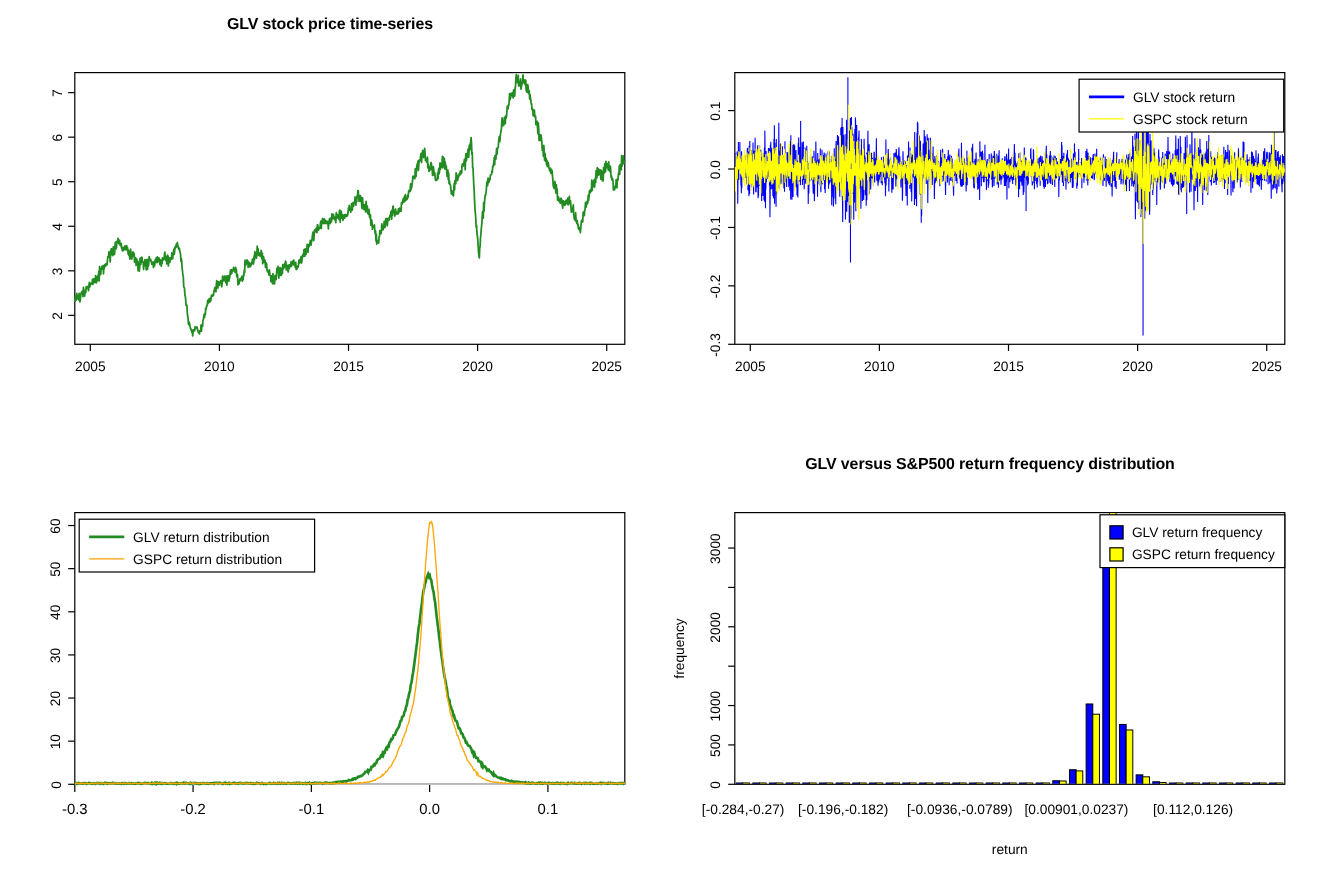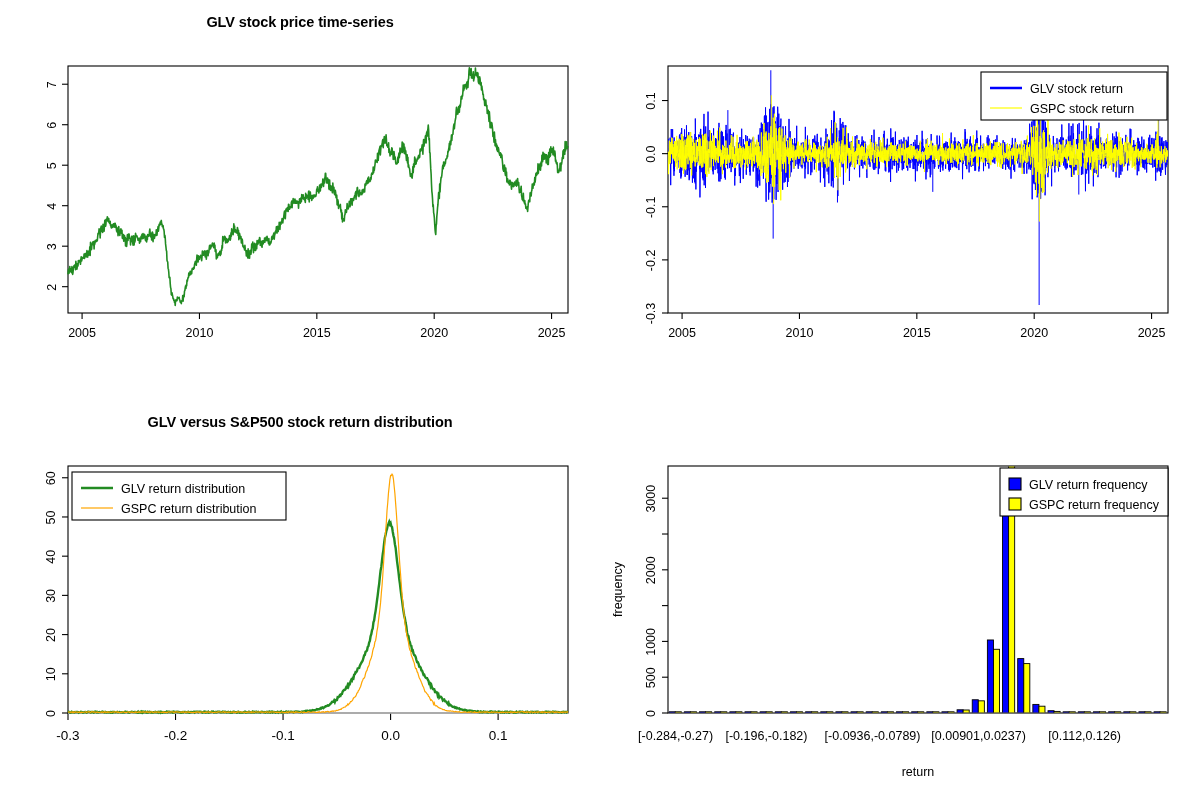--- a/index.html
+++ b/index.html
@@ -85,21 +85,20 @@
         </g>
         <rect x="381" y="72" width="186" height="48" fill="#fff" stroke="#000" stroke-width="1.1"></rect>
         <line x1="390" y1="88" x2="422" y2="88" stroke="#0000FF" stroke-width="2.5"></line>
         <text x="430" y="92.5" font-size="12.5" text-anchor="start" font-family="&quot;Liberation Sans&quot;, sans-serif" font-weight="normal" fill="#000">GLV stock return</text>
         <line x1="390" y1="108" x2="422" y2="108" stroke="#FFFF00" stroke-width="1.2"></line>
         <text x="430" y="112.5" font-size="12.5" text-anchor="start" font-family="&quot;Liberation Sans&quot;, sans-serif" font-weight="normal" fill="#000">GSPC stock return</text>
       </svg>
   </div>
 
   <div class="panel" id="p3">
-    <div class="ptitle">GLV versus S&amp;P500 stock return distribution</div>
     <svg class="plotsvg" id="svg3">
         <rect x="68" y="66" width="500" height="247" fill="none" stroke="#000" stroke-width="1.1"></rect>
         <line x1="62" y1="313" x2="68" y2="313" stroke="#000" stroke-width="1.1"></line>
         <text x="55" y="313.5" font-size="12.5" text-anchor="middle" font-family="&quot;Liberation Sans&quot;, sans-serif" font-weight="normal" fill="#000" transform="rotate(-90,55,313.5)">0</text>
         <line x1="62" y1="273.7936507936508" x2="68" y2="273.7936507936508" stroke="#000" stroke-width="1.1"></line>
         <text x="55" y="274.2936507936508" font-size="12.5" text-anchor="middle" font-family="&quot;Liberation Sans&quot;, sans-serif" font-weight="normal" fill="#000" transform="rotate(-90,55,274.2936507936508)">10</text>
         <line x1="62" y1="234.5873015873016" x2="68" y2="234.5873015873016" stroke="#000" stroke-width="1.1"></line>
         <text x="55" y="235.0873015873016" font-size="12.5" text-anchor="middle" font-family="&quot;Liberation Sans&quot;, sans-serif" font-weight="normal" fill="#000" transform="rotate(-90,55,235.0873015873016)">20</text>
         <line x1="62" y1="195.3809523809524" x2="68" y2="195.3809523809524" stroke="#000" stroke-width="1.1"></line>
         <text x="55" y="195.8809523809524" font-size="12.5" text-anchor="middle" font-family="&quot;Liberation Sans&quot;, sans-serif" font-weight="normal" fill="#000" transform="rotate(-90,55,195.8809523809524)">30</text>
@@ -124,20 +123,21 @@
         <path d="M68.00,311.94L68.72,312.19L69.43,312.12L70.15,311.93L70.86,312.49L71.58,312.04L72.29,312.46L73.01,311.73L73.72,312.51L74.44,312.44L75.15,311.75L75.87,312.08L76.58,312.20L77.30,312.21L78.01,312.40L78.73,312.33L79.44,311.84L80.16,312.57L80.88,312.37L81.59,312.19L82.31,312.31L83.02,312.42L83.74,312.26L84.45,312.17L85.17,312.04L85.88,311.74L86.60,312.43L87.31,312.01L88.03,311.88L88.74,311.70L89.46,311.89L90.17,312.51L90.89,312.28L91.61,311.71L92.32,311.82L93.04,311.82L93.75,312.27L94.47,311.97L95.18,312.25L95.90,312.13L96.61,312.40L97.33,312.00L98.04,312.37L98.76,312.47L99.47,312.47L100.19,312.26L100.90,311.92L101.62,312.56L102.33,311.99L103.05,312.09L103.77,312.43L104.48,311.72L105.20,311.77L105.91,312.52L106.63,312.21L107.34,311.80L108.06,312.41L108.77,311.97L109.49,312.06L110.20,312.14L110.92,312.44L111.63,312.49L112.35,312.09L113.06,311.85L113.78,311.99L114.49,312.33L115.21,311.85L115.93,311.72L116.64,312.00L117.36,312.49L118.07,311.86L118.79,312.36L119.50,312.52L120.22,312.27L120.93,312.31L121.65,312.40L122.36,312.09L123.08,311.97L123.79,311.96L124.51,312.45L125.22,312.36L125.94,312.28L126.66,312.30L127.37,312.07L128.09,311.83L128.80,311.84L129.52,312.57L130.23,312.04L130.95,312.42L131.66,312.12L132.38,311.93L133.09,312.51L133.81,312.51L134.52,312.09L135.24,312.51L135.95,311.76L136.67,312.17L137.38,312.31L138.10,312.39L138.82,311.80L139.53,312.22L140.25,311.82L140.96,312.39L141.68,312.06L142.39,312.16L143.11,311.76L143.82,312.15L144.54,312.14L145.25,312.21L145.97,312.10L146.68,311.72L147.40,312.24L148.11,311.87L148.83,312.38L149.55,312.03L150.26,312.50L150.98,311.89L151.69,311.87L152.41,311.91L153.12,312.46L153.84,312.20L154.55,311.84L155.27,312.15L155.98,311.94L156.70,312.36L157.41,311.98L158.13,311.83L158.84,312.47L159.56,312.07L160.27,312.26L160.99,312.23L161.71,312.32L162.42,312.38L163.14,311.78L163.85,312.51L164.57,312.18L165.28,312.48L166.00,312.23L166.71,312.57L167.43,312.37L168.14,311.87L168.86,311.93L169.57,312.18L170.29,312.04L171.00,311.91L171.72,311.78L172.43,311.80L173.15,312.01L173.87,312.54L174.58,312.14L175.30,311.70L176.01,312.19L176.73,311.97L177.44,311.94L178.16,312.14L178.87,312.18L179.59,312.40L180.30,312.27L181.02,311.95L181.73,312.31L182.45,312.19L183.16,311.71L183.88,312.30L184.60,312.24L185.31,311.96L186.03,312.56L186.74,312.01L187.46,311.96L188.17,312.26L188.89,311.90L189.60,312.32L190.32,312.43L191.03,312.33L191.75,312.32L192.46,312.54L193.18,312.45L193.89,312.15L194.61,312.52L195.32,312.34L196.04,311.96L196.76,312.28L197.47,311.88L198.19,311.93L198.90,312.31L199.62,312.13L200.33,312.32L201.05,311.87L201.76,312.03L202.48,312.14L203.19,312.11L203.91,312.48L204.62,312.40L205.34,312.15L206.05,312.52L206.77,311.94L207.48,312.19L208.20,312.06L208.92,311.86L209.63,312.44L210.35,311.81L211.06,312.25L211.78,312.19L212.49,312.42L213.21,312.50L213.92,312.30L214.64,312.45L215.35,312.08L216.07,312.20L216.78,312.30L217.50,312.15L218.21,311.73L218.93,311.99L219.65,311.93L220.36,311.86L221.08,312.17L221.79,312.24L222.51,312.07L223.22,311.74L223.94,311.91L224.65,312.53L225.37,311.95L226.08,312.25L226.80,312.22L227.51,312.46L228.23,312.02L228.94,312.35L229.66,312.11L230.37,312.26L231.09,312.28L231.81,311.89L232.52,312.00L233.24,312.51L233.95,311.81L234.67,312.32L235.38,312.52L236.10,312.06L236.81,312.52L237.53,311.70L238.24,312.14L238.96,311.91L239.67,311.83L240.39,312.06L241.10,312.32L241.82,311.84L242.54,312.22L243.25,312.11L243.97,312.26L244.68,312.02L245.40,312.35L246.11,312.26L246.83,312.55L247.54,311.91L248.26,312.02L248.97,311.82L249.69,312.09L250.40,312.33L251.12,311.76L251.83,312.56L252.55,312.01L253.26,311.85L253.98,312.47L254.70,312.23L255.41,311.82L256.13,311.78L256.84,312.03L257.56,312.07L258.27,312.11L258.99,311.97L259.70,311.73L260.42,311.88L261.13,312.35L261.85,312.02L262.56,312.31L263.28,312.06L263.99,312.23L264.71,312.10L265.42,312.53L266.14,311.87L266.86,311.95L267.57,312.26L268.29,312.02L269.00,311.89L269.72,312.41L270.43,311.85L271.15,312.20L271.86,311.96L272.58,312.00L273.29,311.85L274.01,312.07L274.72,312.00L275.44,312.34L276.15,312.29L276.87,312.06L277.59,312.28L278.30,312.17L279.02,312.52L279.73,312.20L280.45,312.52L281.16,312.20L281.88,311.82L282.59,312.12L283.31,312.52L284.02,312.38L284.74,312.42L285.45,312.57L286.17,312.19L286.88,311.72L287.60,312.42L288.31,312.58L289.03,311.73L289.75,311.84L290.46,312.18L291.18,311.84L291.89,312.33L292.61,312.12L293.32,311.75L294.04,312.54L294.75,312.57L295.47,311.78L296.18,312.10L296.90,311.91L297.61,312.19L298.33,312.24L299.04,312.42L299.76,312.50L300.47,312.49L301.19,311.78L301.91,311.97L302.62,312.52L303.34,312.53L304.05,311.81L304.77,312.41L305.48,312.52L306.20,312.52L306.91,312.52L307.63,311.75L308.34,311.71L309.06,311.82L309.77,312.21L310.49,312.26L311.20,312.32L311.92,312.16L312.64,311.94L313.35,311.82L314.07,312.20L314.78,312.22L315.50,312.44L316.21,312.33L316.93,312.31L317.64,312.11L318.36,312.37L319.07,311.62L319.79,312.20L320.50,312.43L321.22,312.10L321.93,311.89L322.65,311.85L323.36,311.69L324.08,312.08L324.80,312.28L325.51,311.61L326.23,311.88L326.94,311.45L327.66,311.31L328.37,311.61L329.09,312.03L329.80,311.85L330.52,311.50L331.23,311.23L331.95,311.27L332.66,310.99L333.38,311.33L334.09,310.89L334.81,311.03L335.53,311.11L336.24,310.23L336.96,310.67L337.67,310.23L338.39,310.12L339.10,309.59L339.82,309.65L340.53,309.12L341.25,309.33L341.96,308.27L342.68,308.01L343.39,307.60L344.11,307.27L344.82,306.98L345.54,306.99L346.25,305.63L346.97,305.72L347.69,304.05L348.40,304.80L349.12,303.71L349.83,303.07L350.55,301.60L351.26,301.59L351.98,300.94L352.69,299.84L353.41,298.22L354.12,297.53L354.84,297.10L355.55,296.62L356.27,295.08L356.98,293.16L357.70,292.55L358.41,290.55L359.13,289.97L359.85,288.08L360.56,286.70L361.28,284.25L361.99,281.82L362.71,280.17L363.42,278.40L364.14,278.17L364.85,276.69L365.57,273.49L366.28,271.27L367.00,270.44L367.71,267.56L368.43,266.42L369.14,264.70L369.86,261.14L370.58,259.40L371.29,257.76L372.01,255.04L372.72,250.88L373.44,248.30L374.15,246.47L374.87,242.03L375.58,240.72L376.30,236.47L377.01,230.79L377.73,227.04L378.44,220.93L379.16,215.10L379.87,209.20L380.59,202.63L381.30,193.65L382.02,185.60L382.74,175.92L383.45,164.75L384.17,154.04L384.88,142.32L385.60,131.25L386.31,122.62L387.03,110.40L387.74,102.72L388.46,93.09L389.17,86.59L389.89,79.55L390.60,75.39L391.32,75.60L392.03,74.19L392.75,75.30L393.46,79.37L394.18,86.51L394.90,93.66L395.61,103.12L396.33,112.73L397.04,123.22L397.76,133.35L398.47,143.73L399.19,155.89L399.90,165.84L400.62,174.96L401.33,184.97L402.05,194.86L402.76,201.99L403.48,209.14L404.19,215.39L404.91,222.77L405.63,227.69L406.34,232.15L407.06,236.54L407.77,239.21L408.49,242.56L409.20,247.38L409.92,250.15L410.63,250.76L411.35,255.52L412.06,256.97L412.78,258.96L413.49,261.29L414.21,262.82L414.92,266.44L415.64,268.69L416.35,268.69L417.07,271.65L417.79,272.81L418.50,275.31L419.22,277.69L419.93,279.10L420.65,280.57L421.36,282.34L422.08,283.99L422.79,286.01L423.51,287.18L424.22,289.42L424.94,291.67L425.65,291.93L426.37,292.99L427.08,293.88L427.80,294.46L428.52,296.35L429.23,296.87L429.95,298.58L430.66,300.30L431.38,299.79L432.09,300.74L432.81,301.59L433.52,304.19L434.24,302.69L434.95,305.39L435.67,305.84L436.38,305.60L437.10,306.19L437.81,306.99L438.53,307.38L439.24,307.84L439.96,308.12L440.68,308.37L441.39,308.75L442.11,308.99L442.82,309.54L443.54,309.54L444.25,309.56L444.97,310.27L445.68,310.48L446.40,310.63L447.11,310.84L447.83,310.75L448.54,310.85L449.26,311.14L449.97,310.96L450.69,310.89L451.40,311.24L452.12,311.17L452.84,311.08L453.55,311.51L454.27,311.85L454.98,311.71L455.70,311.38L456.41,311.61L457.13,311.80L457.84,311.93L458.56,311.82L459.27,311.63L459.99,312.07L460.70,312.40L461.42,312.33L462.13,312.40L462.85,312.25L463.57,311.86L464.28,312.13L465.00,311.76L465.71,312.23L466.43,312.25L467.14,312.26L467.86,312.52L468.57,312.01L469.29,312.52L470.00,311.73L470.72,311.71L471.43,311.98L472.15,312.03L472.86,312.29L473.58,312.46L474.29,311.74L475.01,312.52L475.73,312.07L476.44,312.31L477.16,312.51L477.87,312.39L478.59,312.27L479.30,311.72L480.02,312.32L480.73,312.21L481.45,312.14L482.16,312.11L482.88,312.22L483.59,311.88L484.31,311.79L485.02,312.43L485.74,312.00L486.45,312.12L487.17,311.72L487.89,312.29L488.60,312.39L489.32,312.40L490.03,312.51L490.75,312.30L491.46,311.79L492.18,312.37L492.89,312.24L493.61,311.91L494.32,312.07L495.04,312.12L495.75,312.26L496.47,312.39L497.18,311.89L497.90,312.23L498.62,312.55L499.33,312.50L500.05,312.12L500.76,312.42L501.48,312.54L502.19,311.96L502.91,312.39L503.62,312.22L504.34,312.46L505.05,312.23L505.77,312.05L506.48,312.24L507.20,312.53L507.91,312.08L508.63,312.21L509.34,312.30L510.06,312.50L510.78,311.70L511.49,312.18L512.21,312.47L512.92,311.93L513.64,312.40L514.35,311.83L515.07,312.30L515.78,312.30L516.50,312.36L517.21,312.37L517.93,311.70L518.64,312.06L519.36,312.40L520.07,311.85L520.79,311.79L521.51,311.74L522.22,311.70L522.94,311.70L523.65,312.31L524.37,311.71L525.08,312.32L525.80,312.38L526.51,311.80L527.23,312.40L527.94,311.95L528.66,311.85L529.37,312.40L530.09,312.52L530.80,311.72L531.52,311.97L532.23,312.13L532.95,312.55L533.67,312.20L534.38,311.76L535.10,312.38L535.81,312.22L536.53,312.05L537.24,311.96L537.96,312.40L538.67,311.77L539.39,312.00L540.10,312.01L540.82,312.50L541.53,311.84L542.25,312.57L542.96,311.85L543.68,312.20L544.39,311.89L545.11,312.54L545.83,312.22L546.54,312.46L547.26,312.36L547.97,312.09L548.69,312.04L549.40,312.45L550.12,311.85L550.83,312.16L551.55,311.98L552.26,311.71L552.98,312.06L553.69,311.87L554.41,312.35L555.12,312.40L555.84,311.84L556.56,312.40L557.27,311.99L557.99,312.09L558.70,312.44L559.42,312.51L560.13,312.02L560.85,312.29L561.56,312.07L562.28,312.51L562.99,311.85L563.71,312.09L564.42,312.00L565.14,312.19L565.85,312.40L566.57,312.05L567.28,311.78L568.00,312.46" fill="none" stroke="#FFA500" stroke-width="1.2"></path>
         <rect x="72" y="72" width="214" height="48" fill="#fff" stroke="#000" stroke-width="1.1"></rect>
         <line x1="81" y1="88" x2="113" y2="88" stroke="#228B22" stroke-width="2.5"></line>
         <text x="121" y="92.5" font-size="12.5" text-anchor="start" font-family="&quot;Liberation Sans&quot;, sans-serif" font-weight="normal" fill="#000">GLV return distribution</text>
         <line x1="81" y1="108" x2="113" y2="108" stroke="#FFA500" stroke-width="1.2"></line>
         <text x="121" y="112.5" font-size="12.5" text-anchor="start" font-family="&quot;Liberation Sans&quot;, sans-serif" font-weight="normal" fill="#000">GSPC return distribution</text>
       </svg>
   </div>
 
   <div class="panel" id="p4">
+    <div class="ptitle">GLV versus S&amp;P500 return frequency distribution</div>
     <svg class="plotsvg" id="svg4">
         <rect x="68" y="66" width="500" height="247" fill="none" stroke="#000" stroke-width="1.1"></rect>
         <line x1="62" y1="313" x2="68" y2="313" stroke="#000" stroke-width="1.1"></line>
         <text x="55" y="313.5" font-size="12.5" text-anchor="middle" font-family="&quot;Liberation Sans&quot;, sans-serif" font-weight="normal" fill="#000" transform="rotate(-90,55,313.5)">0</text>
         <line x1="62" y1="277.2028985507246" x2="68" y2="277.2028985507246" stroke="#000" stroke-width="1.1"></line>
         <text x="55" y="277.7028985507246" font-size="12.5" text-anchor="middle" font-family="&quot;Liberation Sans&quot;, sans-serif" font-weight="normal" fill="#000" transform="rotate(-90,55,277.7028985507246)">500</text>
         <line x1="62" y1="241.40579710144925" x2="68" y2="241.40579710144925" stroke="#000" stroke-width="1.1"></line>
         <text x="55" y="241.90579710144925" font-size="12.5" text-anchor="middle" font-family="&quot;Liberation Sans&quot;, sans-serif" font-weight="normal" fill="#000" transform="rotate(-90,55,241.90579710144925)">1000</text>
         <line x1="62" y1="169.81159420289853" x2="68" y2="169.81159420289853" stroke="#000" stroke-width="1.1"></line>
         <text x="55" y="170.31159420289853" font-size="12.5" text-anchor="middle" font-family="&quot;Liberation Sans&quot;, sans-serif" font-weight="normal" fill="#000" transform="rotate(-90,55,170.31159420289853)">2000</text>

